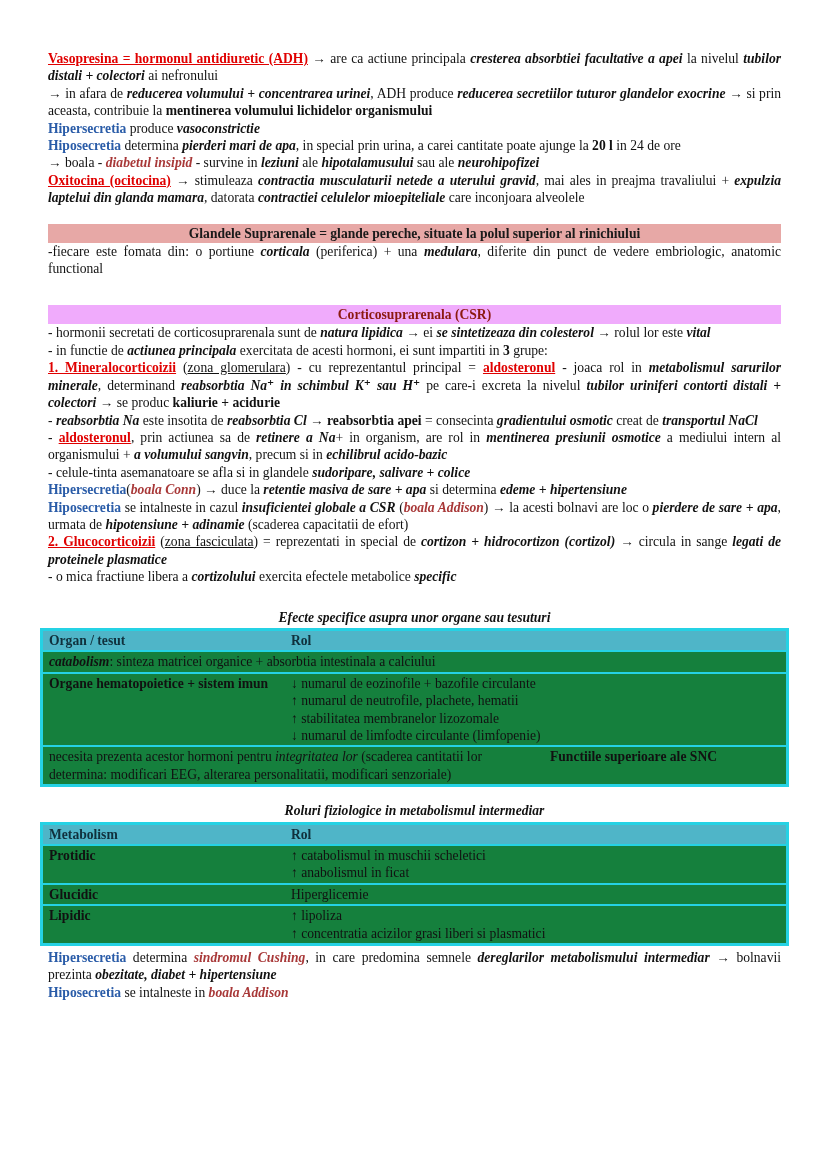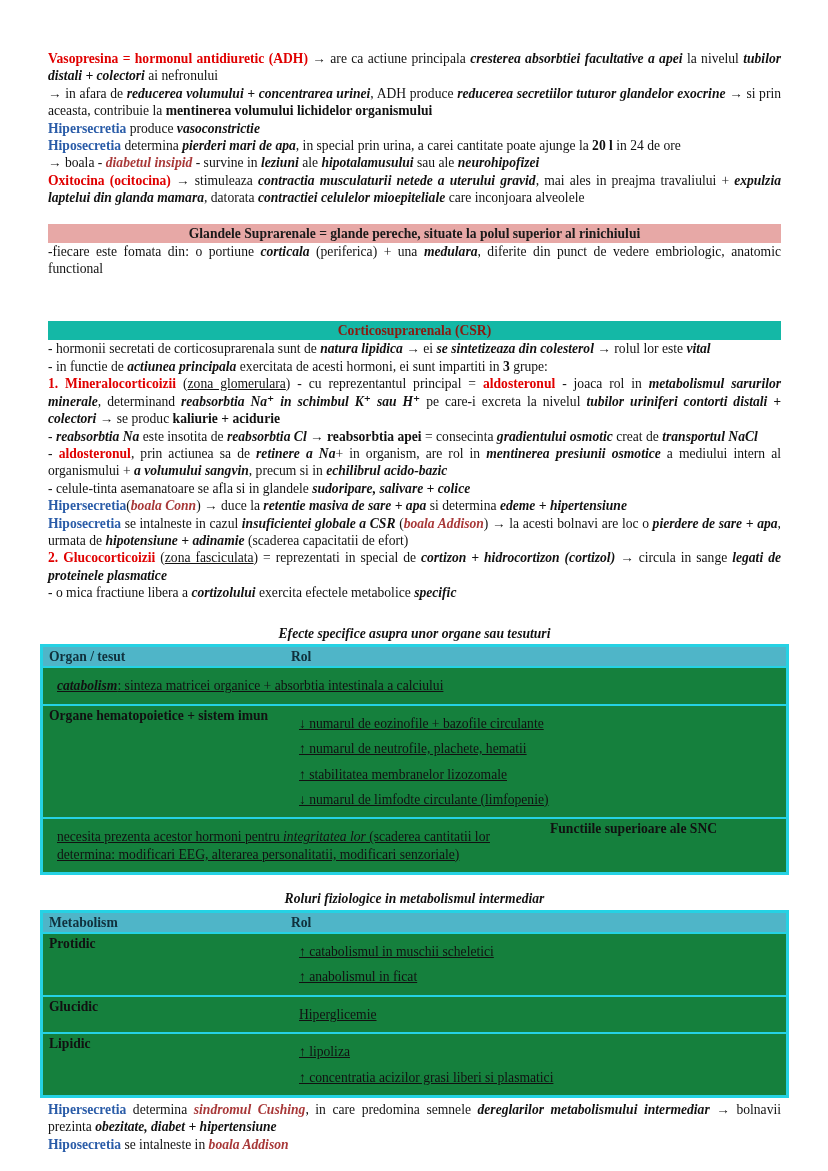--- a/index.html
+++ b/index.html
@@ -4,34 +4,34 @@
 <style>
   html,body{margin:0;padding:0;background:#ffffff;}
   body{
     width:828px;height:1171px;box-sizing:border-box;
     padding:50px 47px 20px 48px;
     font-family:"Liberation Serif","DejaVu Serif",serif;
     font-size:13.6px;line-height:17.4px;color:#111111;
   }
   .p{margin:0;text-align:justify;}
   
-  .s-rb{color:#e00000;font-weight:bold;}
+  .s-rb{color:#e00000;font-weight:bold;text-decoration:underline;}
   .s-bb{color:#2a5ca8;font-weight:bold;}
   .s-bi{font-weight:bold;font-style:italic;}
   .s-b{font-weight:bold;}
   .s-i{font-style:italic;}
   .s-mi{color:#a83838;font-weight:bold;font-style:italic;}
   .s-u{text-decoration:underline;}
   
   .banner{
     text-align:center;font-weight:bold;padding:1px 12px;
     line-height:17px;
   }
   .banner-pink{background:#e7a8a6;color:#1a1a1a;margin-top:17px;}
-  .banner-orange{background:#14b8a6;color:#8b1a10;margin-top:44px;}
+  .banner-orange{background:#f0abfc;color:#8b1a10;margin-top:28px;}
   
   .tbl-title{
     margin-top:23px;margin-bottom:2px;text-align:center;
     font-weight:bold;font-style:italic;
   }
   .tbl-title.second{margin-top:15px;}
   
   .dtable{
     border:3px solid #25d2e4;background:#15803d;
     width:calc(100% + 16px);margin-left:-8px;box-sizing:border-box;
@@ -40,21 +40,21 @@
     display:flex;background:#4fb5c8;border-bottom:2px solid #25d2e4;
     font-weight:bold;color:#10303c;
   }
   .t-hcell{padding:1px 6px;}
   .c0{width:242px;flex:none;box-sizing:border-box;}
   .c1{flex:1;}
   .t-row{display:flex;border-bottom:2px solid #25d2e4;}
   .t-row:last-child{border-bottom:none;}
   .t-cell{padding:1px 6px;box-sizing:border-box;}
   .t-cell.c0{font-weight:bold;text-align:justify;}
-  .t-line{margin:8px;text-decoration:underline;}
+  .t-line{margin:0;}
   .after-tbl{margin-top:3px;}
 </style>
 </head>
 <body>
 
 <div class="p"><span class="s-rb">Vasopresina = hormonul antidiuretic (ADH)</span><span> → are ca actiune principala </span><span class="s-bi">cresterea absorbtiei facultative a apei</span><span> la nivelul </span><span class="s-bi">tubilor distali + colectori</span><span> ai nefronului</span></div>
 <div class="p"><span>→ in afara de </span><span class="s-bi">reducerea volumului + concentrarea urinei</span><span>, ADH produce </span><span class="s-bi">reducerea secretiilor tuturor glandelor exocrine</span><span> → si prin aceasta, contribuie la </span><span class="s-b">mentinerea volumului lichidelor organismului</span></div>
 <div class="p"><span class="s-bb">Hipersecretia</span><span> produce </span><span class="s-bi">vasoconstrictie</span></div>
 <div class="p"><span class="s-bb">Hiposecretia</span><span> determina </span><span class="s-bi">pierderi mari de apa</span><span>, in special prin urina, a carei cantitate poate ajunge la </span><span class="s-b">20 l</span><span> in 24 de ore</span></div>
 <div class="p"><span>→ boala - </span><span class="s-mi">diabetul insipid</span><span> - survine in </span><span class="s-bi">leziuni</span><span> ale </span><span class="s-bi">hipotalamusului</span><span> sau ale </span><span class="s-bi">neurohipofizei</span></div>

